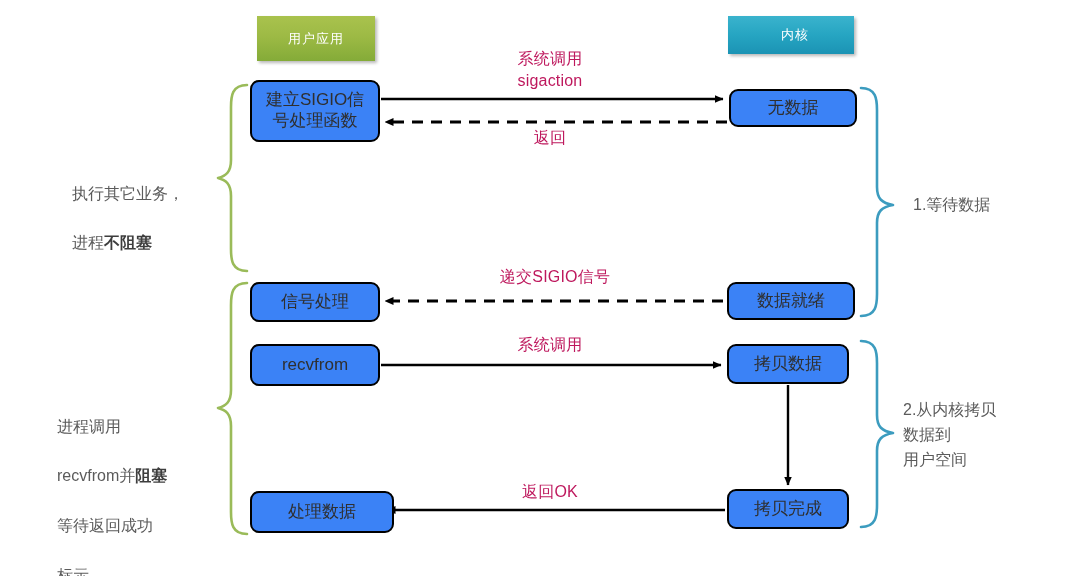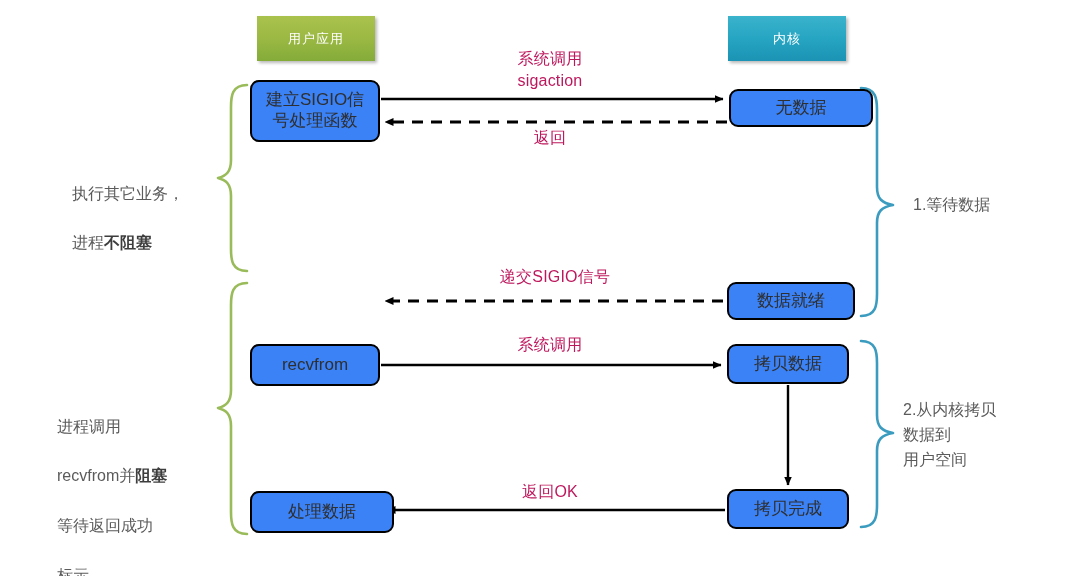--- a/index.html
+++ b/index.html
@@ -41,22 +41,23 @@
     left: 257px;
     top: 16px;
     width: 118px;
     height: 45px;
     background: linear-gradient(to bottom, #a9c24d 0%, #9dba45 45%, #84ab38 100%);
   }
   .header-pill.kernel {
     left: 728px;
     top: 16px;
     width: 118px;
-    height: 45px;
+    height: 38px;
     background: linear-gradient(to bottom, #3ab3cd 0%, #26a5c2 50%, #1b93b4 100%);
+    padding-left: 8px;
   }
 
   
   .nodebox {
     position: absolute;
     box-sizing: border-box;
     border: 2px solid #000000;
     border-radius: 9px;
     background: #3b82f6;
     display: flex;
@@ -64,21 +65,21 @@
     align-items: center;
     justify-content: center;
     color: #2f2f2f;
     font-size: 17px;
     line-height: 1.22;
     text-align: center;
     white-space: pre-line;
   }
 
   .nb-sigio    { left: 250px; top: 80px;  width: 130px; height: 62px; }
-  .nb-nodata   { left: 729px; top: 89px;  width: 144px; height: 38px; }
+  .nb-nodata   { left: 729px; top: 89px;  width: 128px; height: 38px; }
   .nb-sighandle{ left: 250px; top: 282px; width: 130px; height: 40px; }
   .nb-dataready{ left: 727px; top: 282px; width: 128px; height: 38px; }
   .nb-recvfrom { left: 250px; top: 344px; width: 130px; height: 42px; }
   .nb-copydata { left: 727px; top: 344px; width: 122px; height: 40px; }
   .nb-procdata { left: 250px; top: 491px; width: 144px; height: 42px; }
   .nb-copydone { left: 727px; top: 489px; width: 122px; height: 40px; }
 
   
   .edge-label {
     position: absolute;
@@ -168,20 +169,21 @@
              L 877,505
              C 877,516 876,527 861,527" fill="none" stroke="#3C9CBF" stroke-width="2.6" stroke-linecap="round" stroke-linejoin="round"></path>
   </svg>
 
   <div class="header-pill user">用户应用</div>
   <div class="header-pill kernel">内核</div>
 
   <div class="nodebox nb-sigio">建立SIGIO信
 号处理函数</div>
   <div class="nodebox nb-nodata">无数据</div>
+  <div class="nodebox nb-sighandle">信号处理</div>
   <div class="nodebox nb-dataready">数据就绪</div>
   <div class="nodebox nb-recvfrom">recvfrom</div>
   <div class="nodebox nb-copydata">拷贝数据</div>
   <div class="nodebox nb-procdata">处理数据</div>
   <div class="nodebox nb-copydone">拷贝完成</div>
 
   <div class="edge-label el-syscall1">系统调用
 sigaction</div>
   <div class="edge-label el-return">返回</div>
   <div class="edge-label el-sigio">递交SIGIO信号</div>

